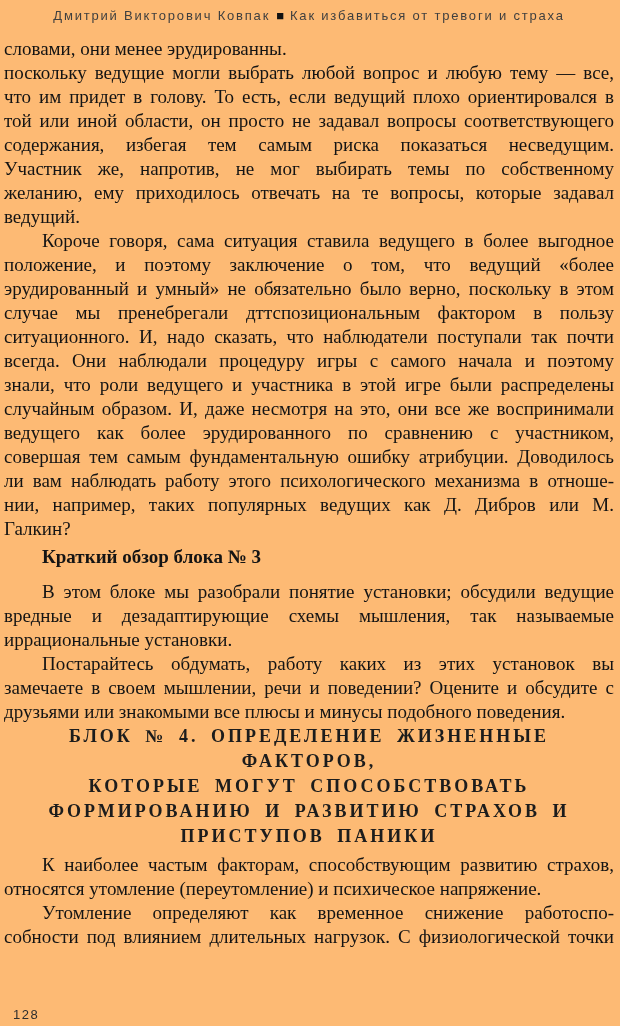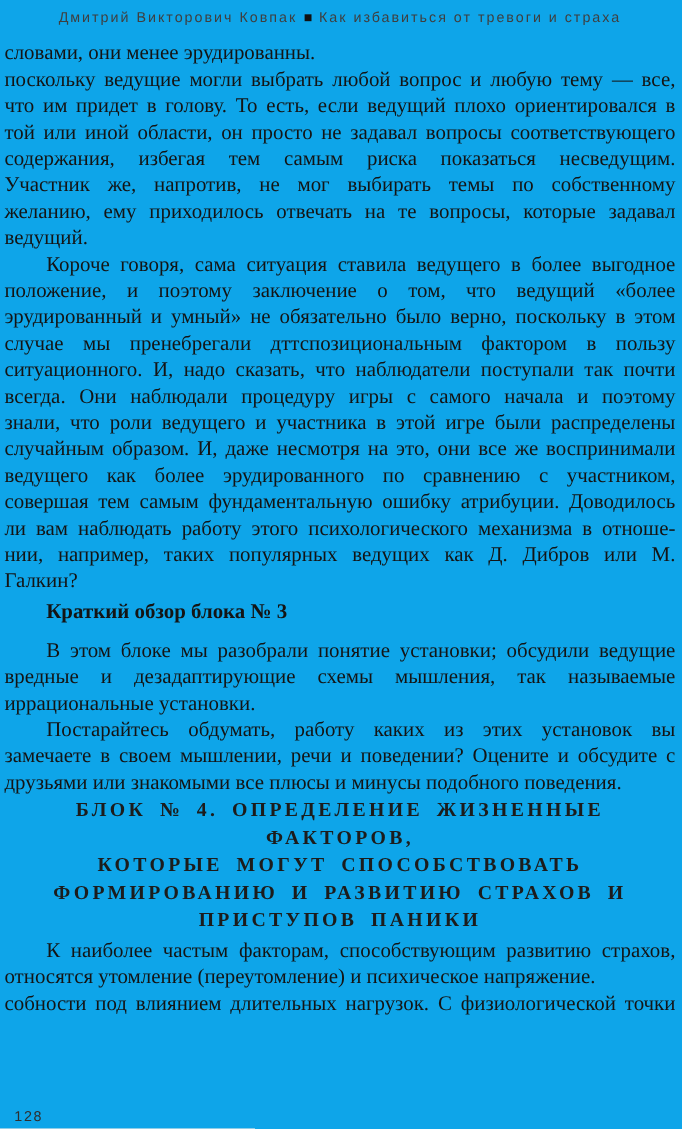--- a/index.html
+++ b/index.html
@@ -5,21 +5,21 @@
   html, body {
     margin: 0;
     padding: 0;
     background: #e9e9e9;
   }
   .page {
     position: relative;
     width: 620px;
     height: 1026px;
     margin: 0;
-    background: #0ea5e9;
+    background: #fdba74;
     box-sizing: border-box;
     padding: 8px 6px 0 4px;
     overflow: hidden;
     font-family: "Liberation Serif", "DejaVu Serif", serif;
     color: #141414;
   }
   
   .running-head {
     text-align: center;
     font-family: "Liberation Sans", "DejaVu Sans", sans-serif;
@@ -147,20 +147,21 @@
       <span class="ch-ln">ФОРМИРОВАНИЮ И РАЗВИТИЮ СТРАХОВ И</span>
       <span class="ch-ln">ПРИСТУПОВ ПАНИКИ</span>
     </h2>
 
     <p class="para">
       <span class="ln j ind">К наиболее частым факторам, способствующим развитию страхов,</span>
       <span class="ln">относятся утомление (переутомление) и психическое напряжение.</span>
     </p>
 
     <p class="para">
+      <span class="ln j ind">Утомление определяют как временное снижение работоспо-</span>
       <span class="ln j">собности под влиянием длительных нагрузок. С физиологической точки</span>
     </p>
 
   </div>
 
   <div class="page-number">128</div>
 
 </div>
 
 </body></html>

